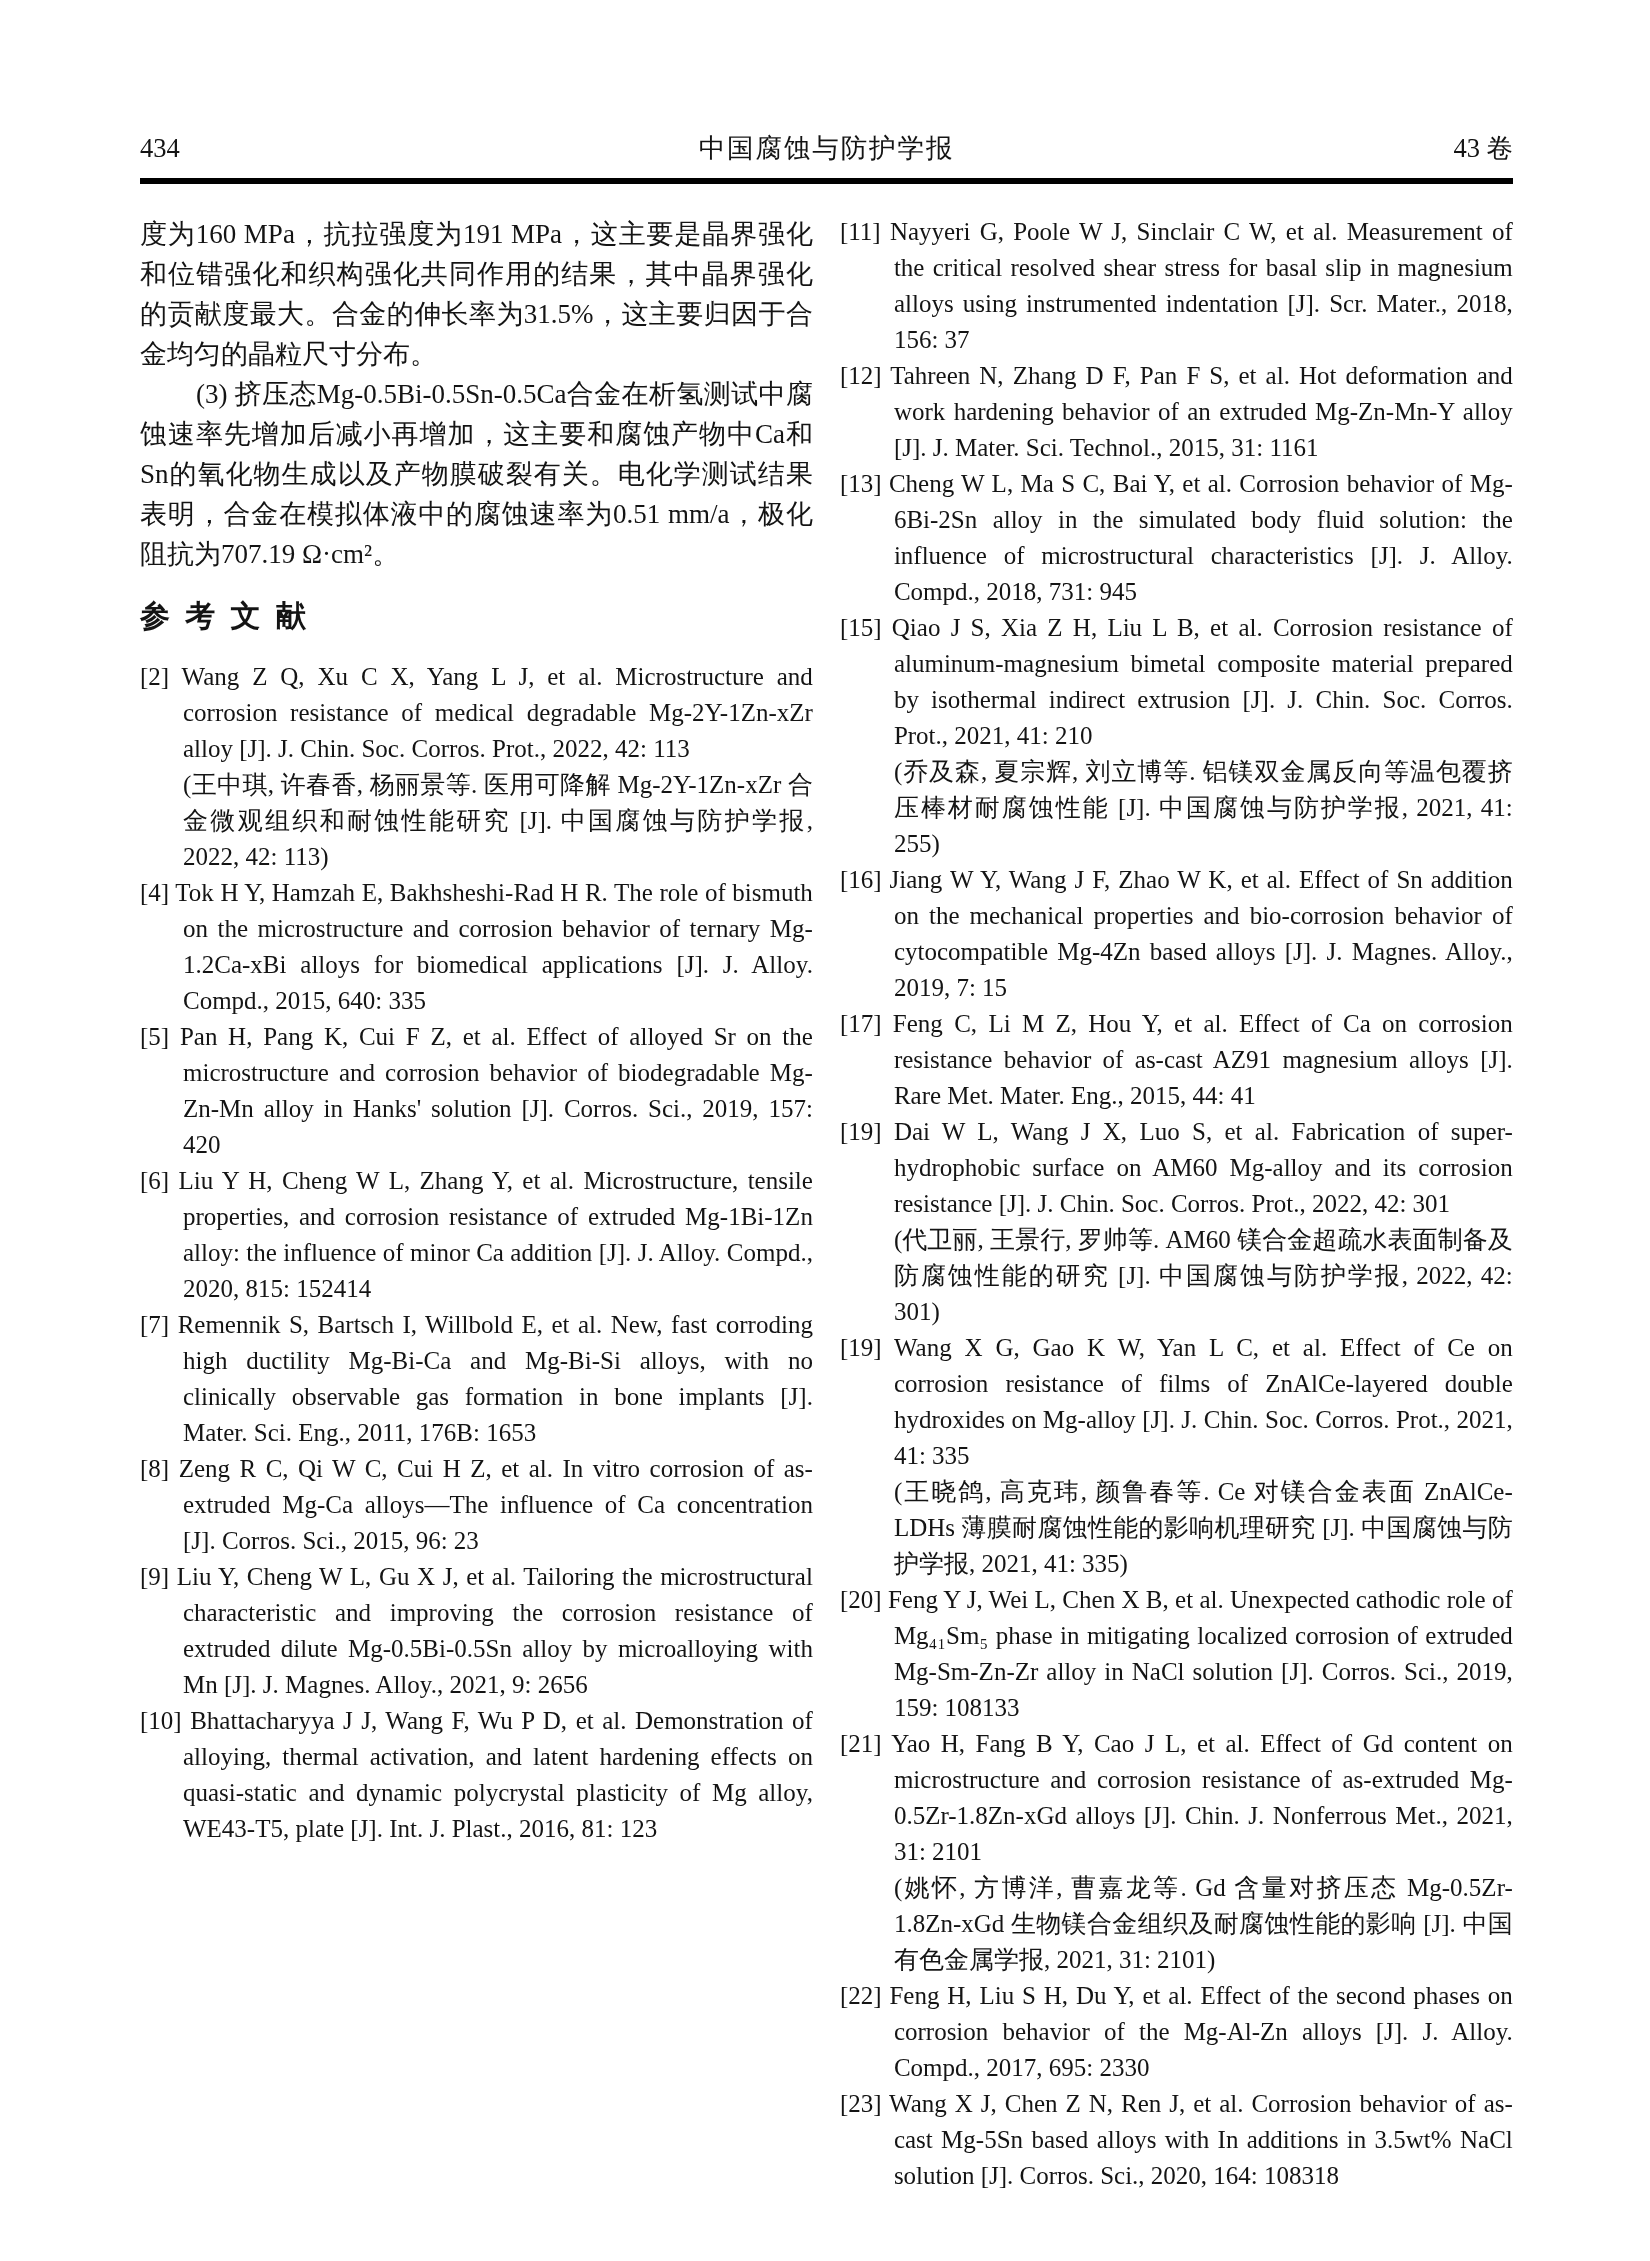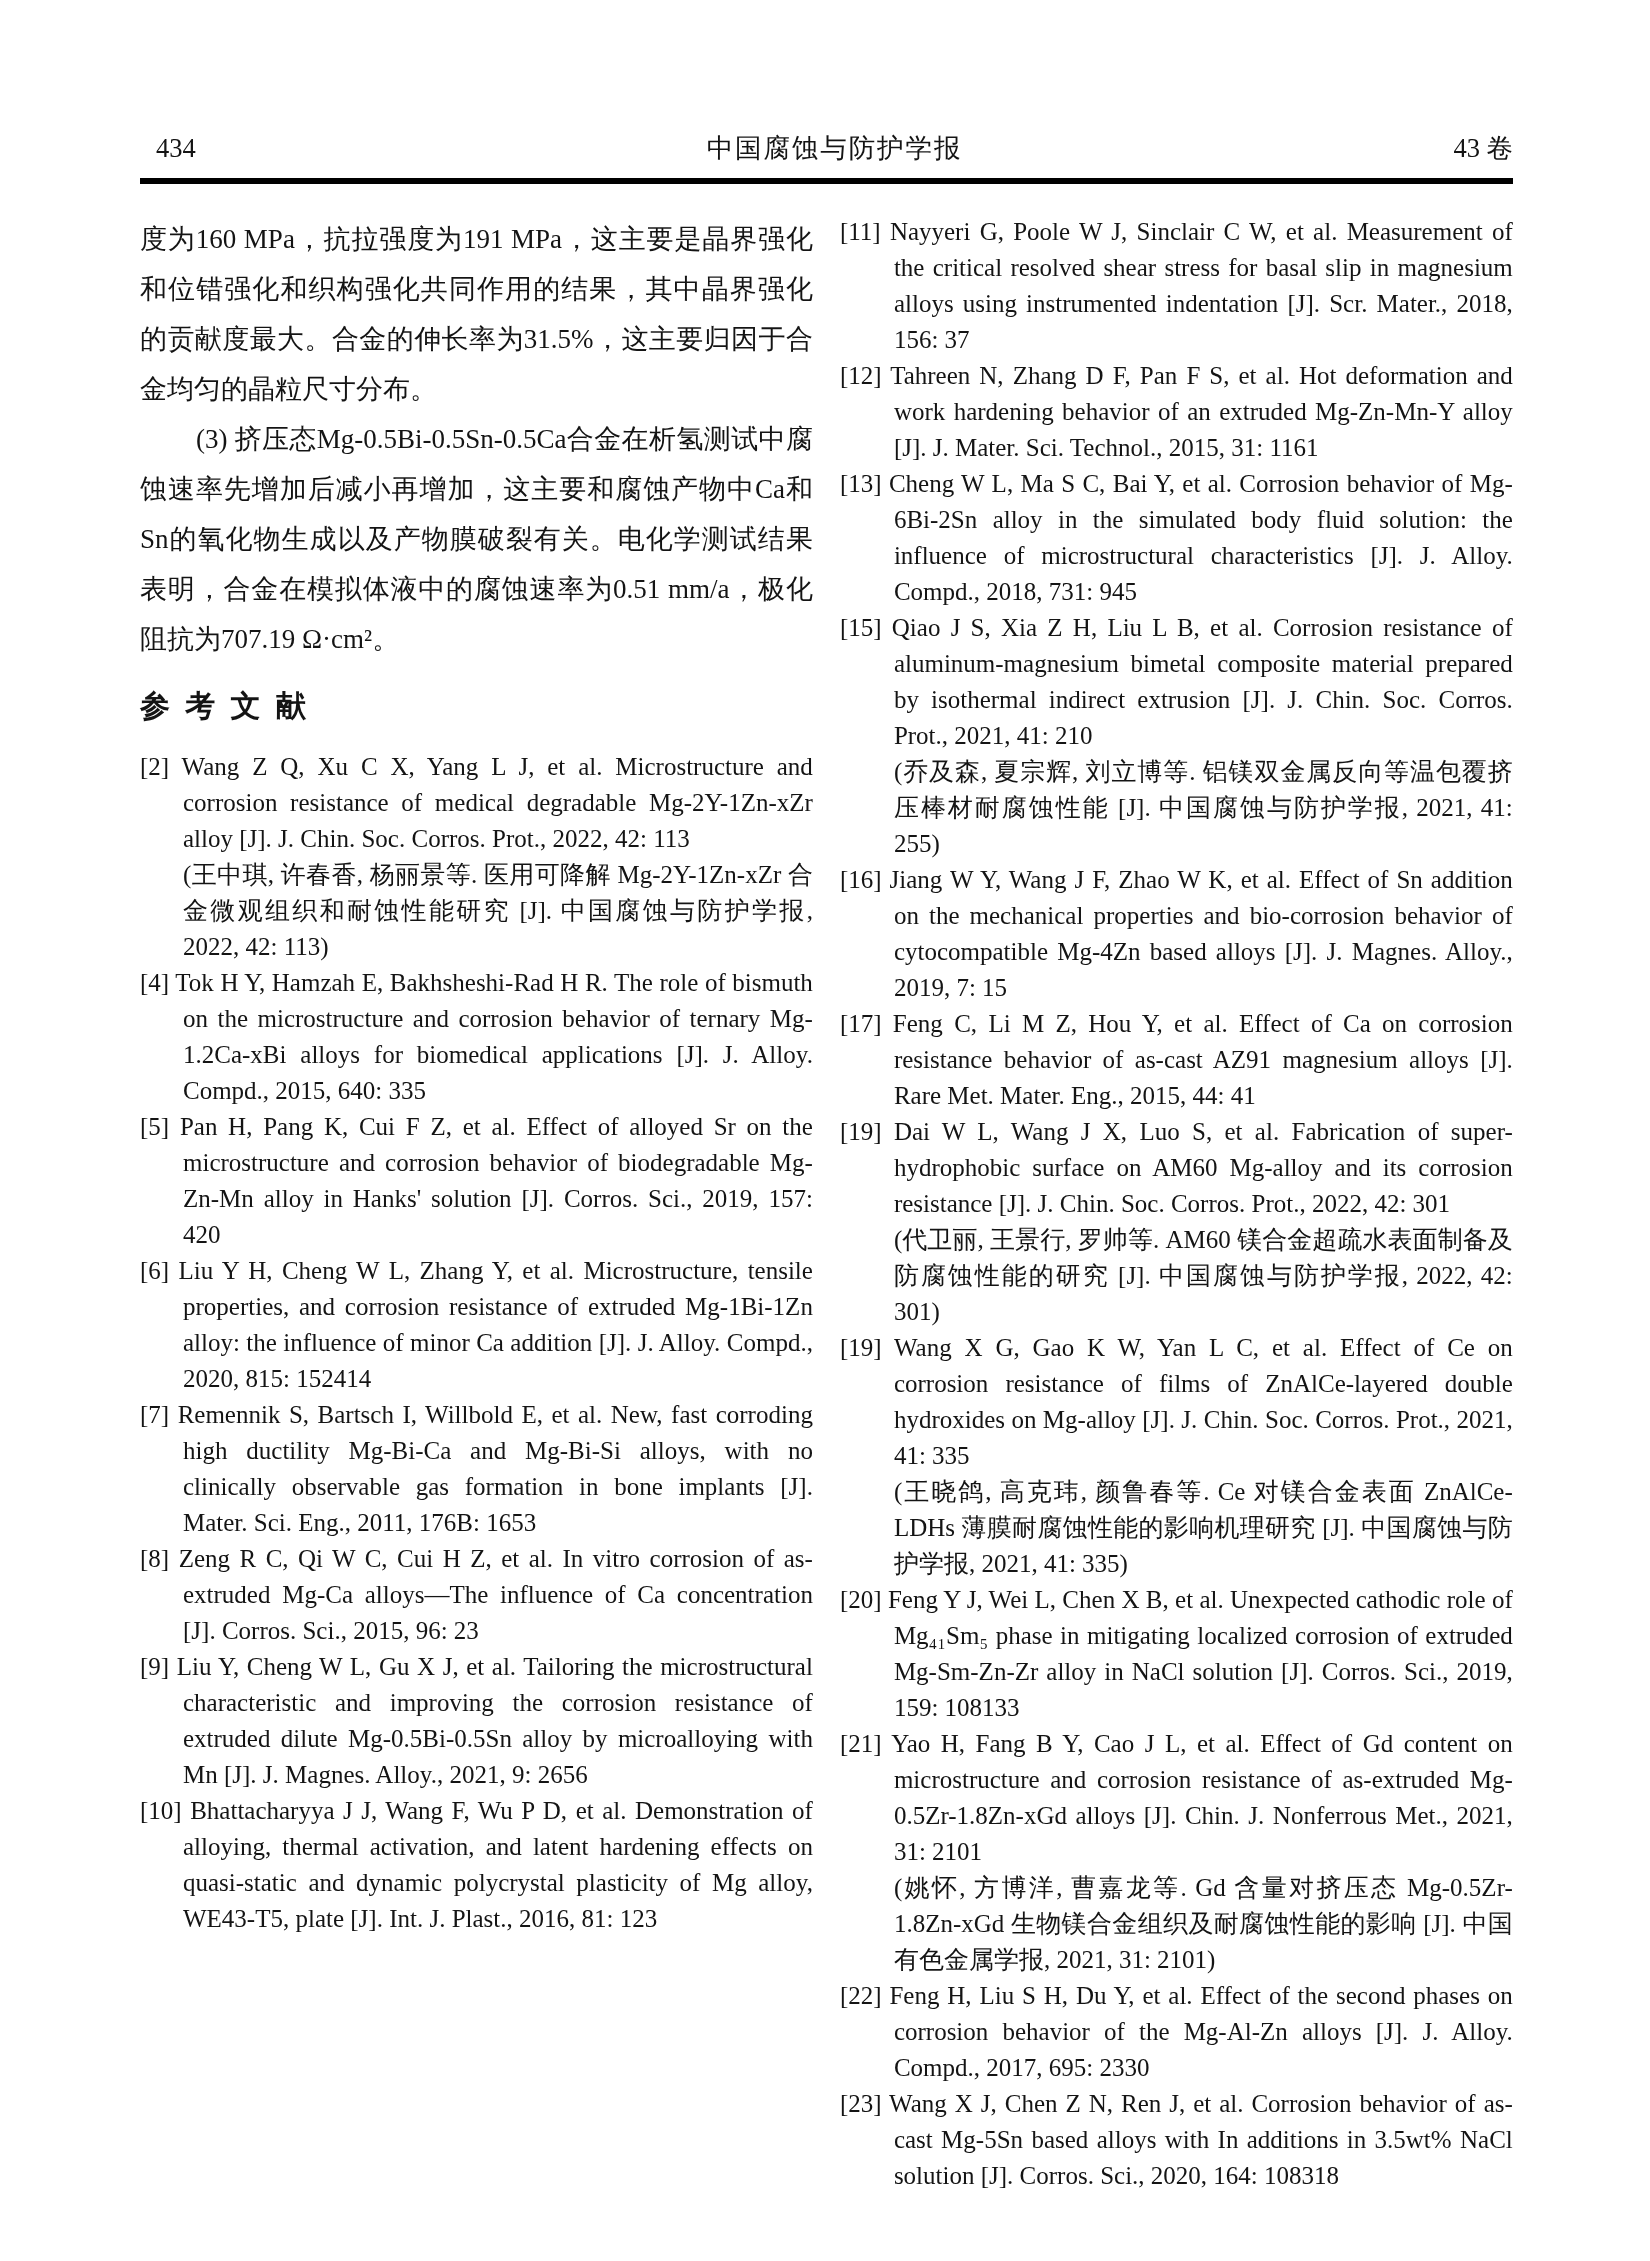--- a/index.html
+++ b/index.html
@@ -13,32 +13,31 @@
     padding: 133px 137px 0 140px;
     font-family: "Liberation Serif", "DejaVu Serif", serif;
     color: #141414;
     overflow: hidden;
   }
   .header {
     display: flex;
     align-items: center;
     font-size: 26.5px;
     line-height: 31px;
-    margin-left: 16px;
   }
   .page-number { width: 142px; }
   .journal-title { flex: 1; text-align: center; letter-spacing: 1.9px; }
   .volume { width: 142px; text-align: right; }
   .rule { height: 5.8px; background: #000; margin-top: 14.2px; }
   .columns { display: flex; gap: 27px; margin-top: 30px; }
   .col { width: calc(50% - 13.6px); }
   .para {
     margin: 0;
     font-size: 27px;
-    line-height: 50px;
+    line-height: 40px;
     text-align: justify;
   }
   .para.indent { text-indent: 56px; }
   .refs-heading {
     margin: 22px 0 22px 0;
     font-size: 30px;
     font-weight: bold;
     letter-spacing: 3.9px;
   }
   .ref-list {

